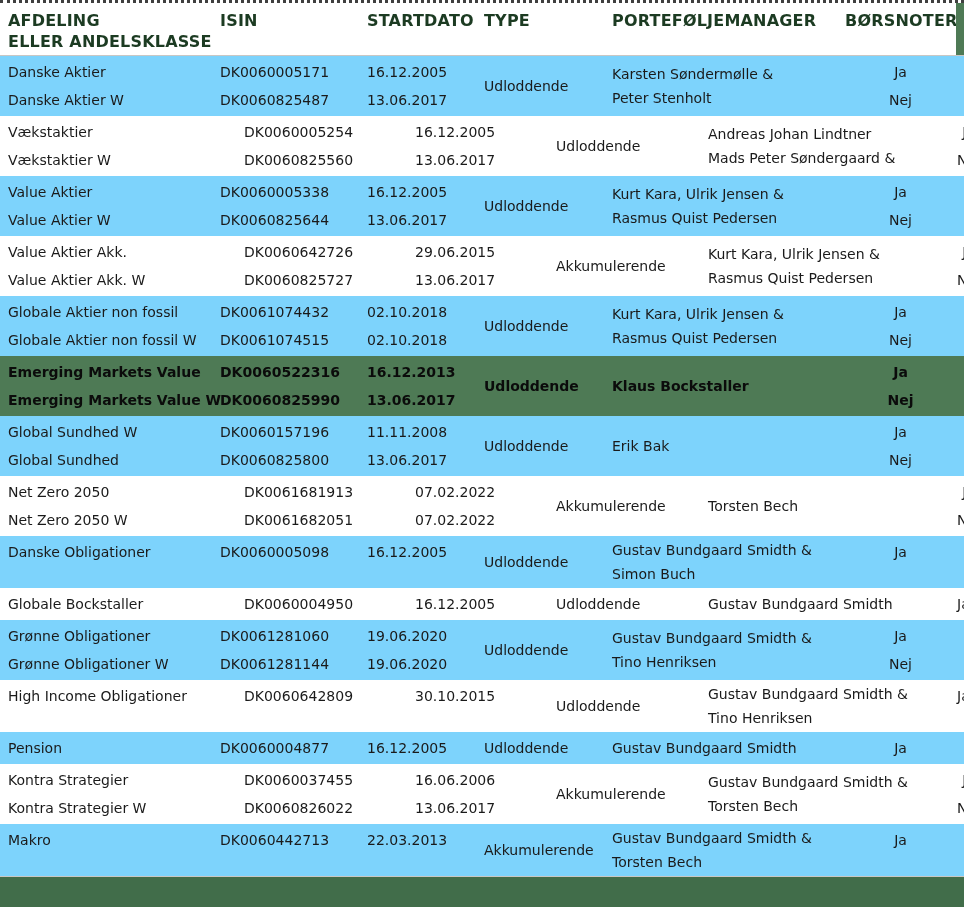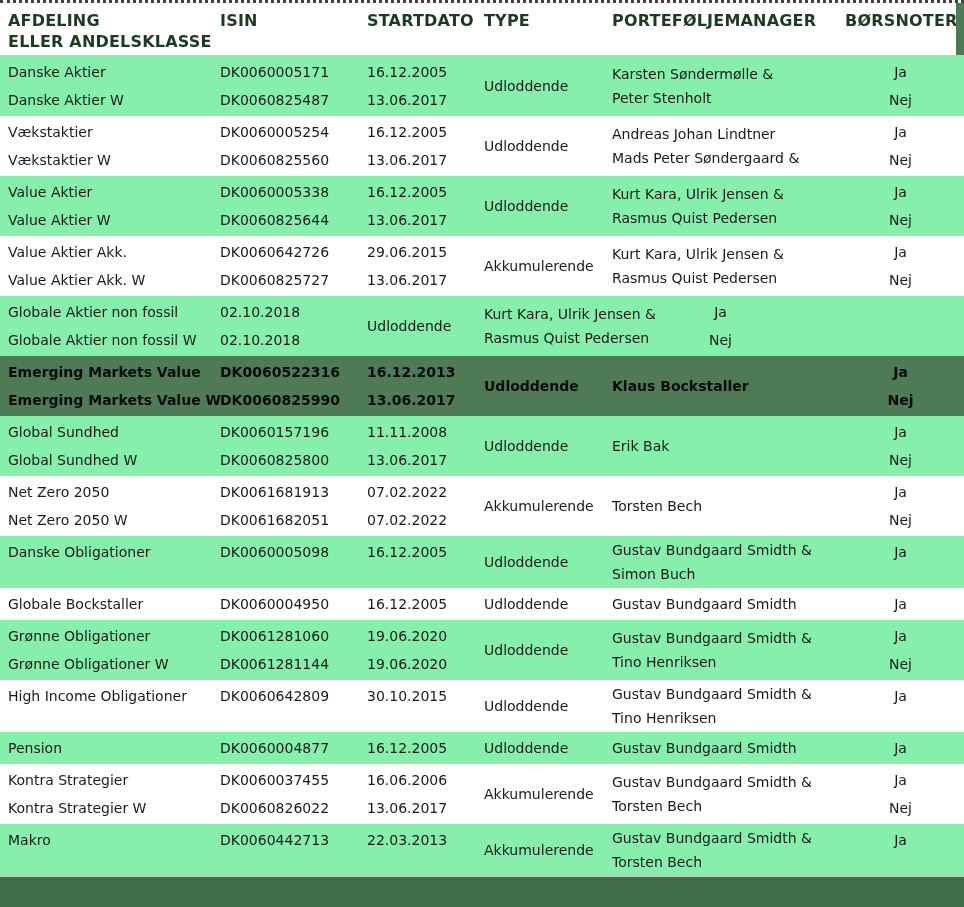--- a/index.html
+++ b/index.html
@@ -29,22 +29,22 @@
     position:absolute;right:0;top:0;width:8px;height:52px;
     background:#4e7a55;
   }
 
   
   .group{
     display:grid;
     grid-template-columns:212px 147px 117px 128px 233px 1fr;
     padding:2px 0;
   }
-  .group.gray{background:#86efac;}
-  .group.white{background:#ffffff;}
+  .group.gray{background:#7dd3fc;}
+  .group.white{background:#ffffff;gap:24px;}
   .group.highlight{background:#4e7a55;}
   .group.highlight .line,
   .group.highlight .tcell,
   .group.highlight .mline{
     font-weight:bold;color:#0b0b0b;
   }
 
   .cell{padding-left:8px;}
   .line{line-height:28px;font-size:14px;white-space:nowrap;}
   .tcell{display:flex;align-items:center;font-size:14px;padding-left:8px;}
@@ -170,20 +170,24 @@
           <div class="line">Ja</div>
           <div class="line">Nej</div>
         </div>
       </div>
       <div class="group gray">
         <div class="cell">
           <div class="line">Globale Aktier non fossil</div>
           <div class="line">Globale Aktier non fossil W</div>
         </div>
         <div class="cell">
+          <div class="line">DK0061074432</div>
+          <div class="line">DK0061074515</div>
+        </div>
+        <div class="cell">
           <div class="line">02.10.2018</div>
           <div class="line">02.10.2018</div>
         </div>
         <div class="tcell">Udloddende</div>
         <div class="mcell">
           <div class="mline">Kurt Kara, Ulrik Jensen &amp;</div>
           <div class="mline">Rasmus Quist Pedersen</div>
         </div>
         <div class="cell lcell">
           <div class="line">Ja</div>
@@ -207,22 +211,22 @@
         <div class="mcell">
           <div class="mline">Klaus Bockstaller</div>
         </div>
         <div class="cell lcell">
           <div class="line">Ja</div>
           <div class="line">Nej</div>
         </div>
       </div>
       <div class="group gray">
         <div class="cell">
+          <div class="line">Global Sundhed W</div>
           <div class="line">Global Sundhed</div>
-          <div class="line">Global Sundhed W</div>
         </div>
         <div class="cell">
           <div class="line">DK0060157196</div>
           <div class="line">DK0060825800</div>
         </div>
         <div class="cell">
           <div class="line">11.11.2008</div>
           <div class="line">13.06.2017</div>
         </div>
         <div class="tcell">Udloddende</div>

